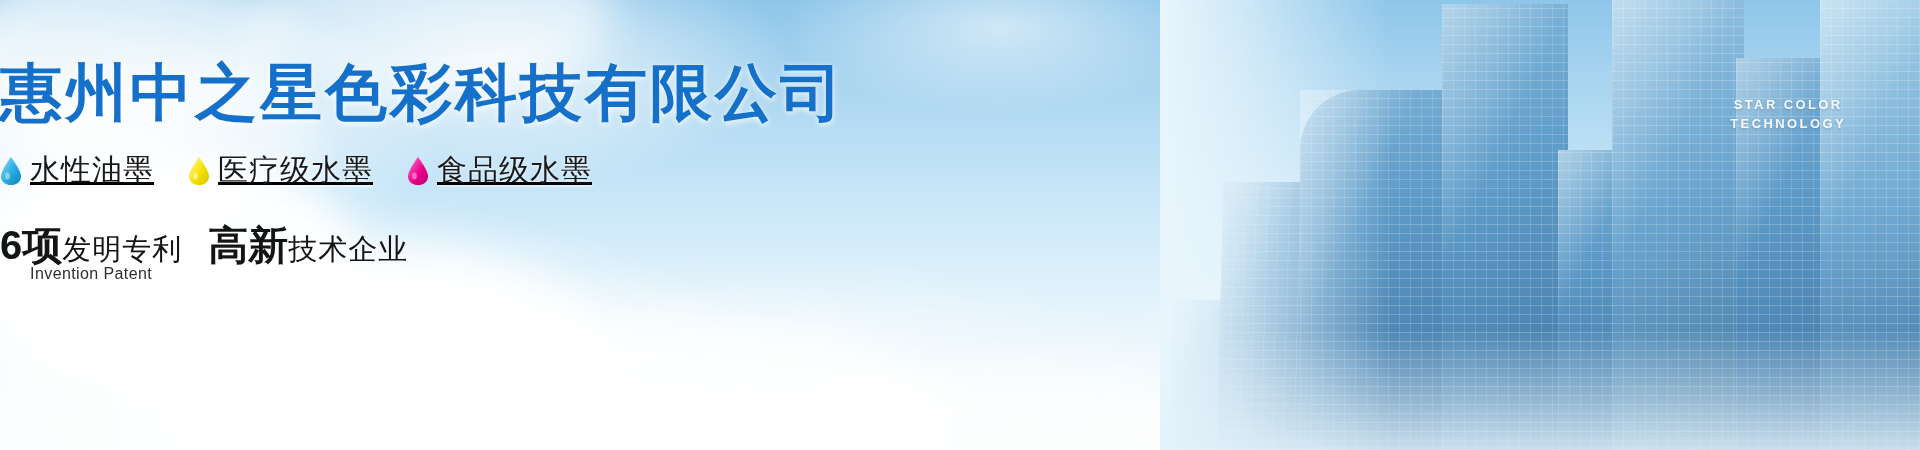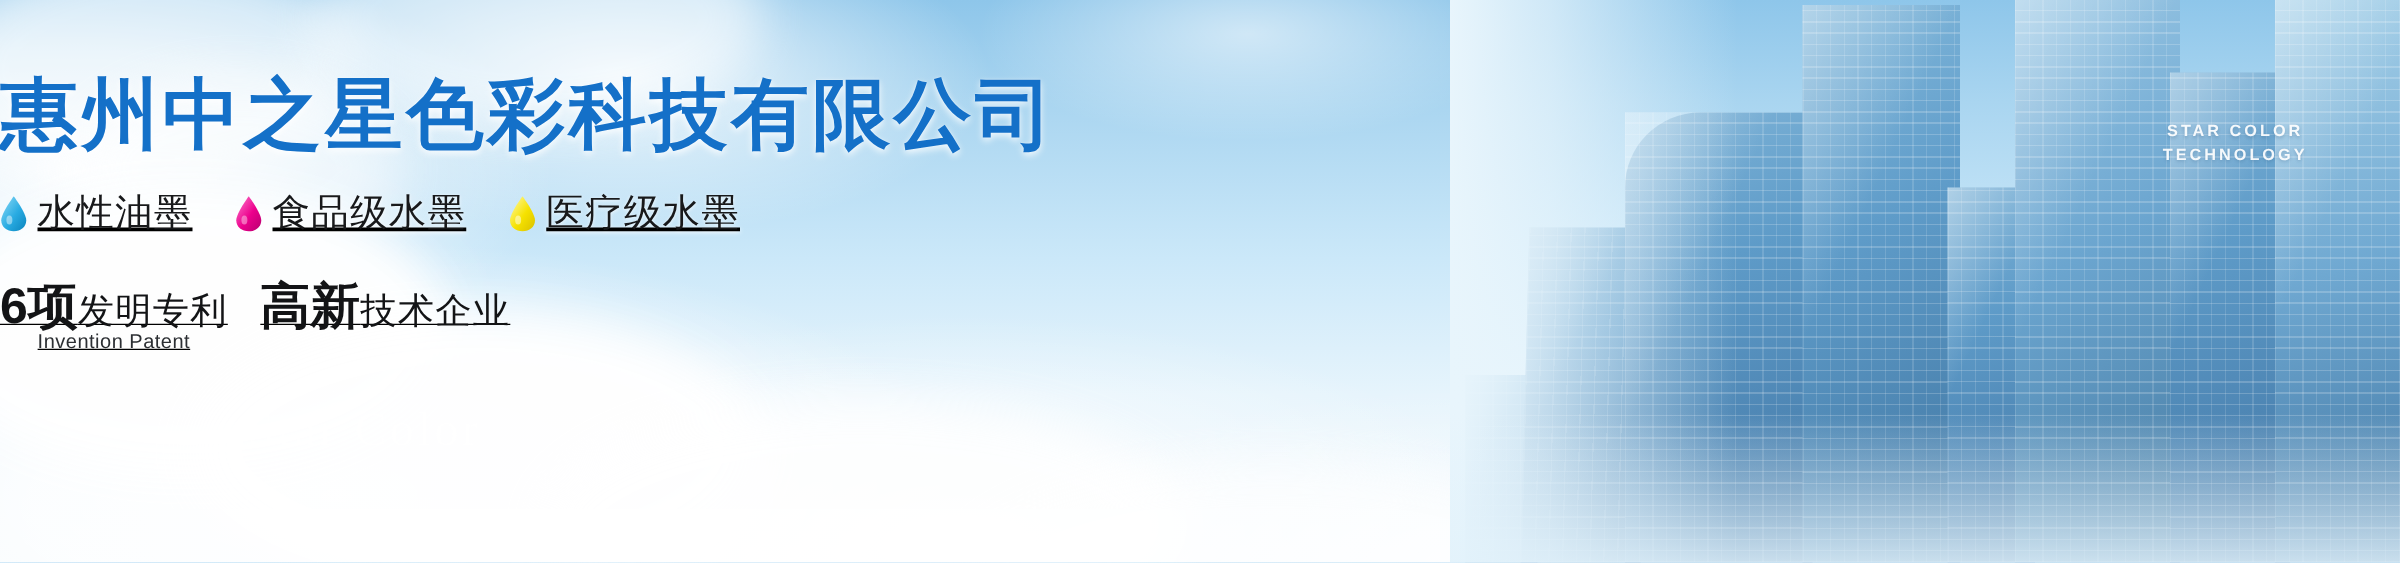--- a/index.html
+++ b/index.html
@@ -127,21 +127,21 @@
   .drop{ width:22px; height:30px; flex:0 0 auto; }
   .feature-label{
     font-size:30px; font-weight:500; color:#18191b; letter-spacing:1px;
     text-shadow:0 1px 3px rgba(255,255,255,.8);
   }
 
   .badges{
     margin-top:34px;
     display:flex; align-items:flex-start; gap:26px;
   }
-  .badge{ text-align:center;text-decoration:underline; }
+  .badge{ text-align:center; }
   .badge-main{ white-space:nowrap; line-height:1; }
   .badge-strong{
     font-size:40px; font-weight:800; color:#131416; letter-spacing:0px;
   }
   .badge-rest{
     font-size:29px; font-weight:500; color:#131416; letter-spacing:1px;
   }
   .badge-en{
     margin-top:0;
     font-size:16px; font-weight:400; color:#2c2f33; letter-spacing:.4px;
@@ -205,47 +205,47 @@
           </defs>
           <path d="M11 1 C11 1 21 14.5 21 20.2 C21 25.6 16.5 29 11 29 C5.5 29 1 25.6 1 20.2 C1 14.5 11 1 11 1 Z" fill="url(#gC)"></path>
           <ellipse cx="7.5" cy="20" rx="2.4" ry="3.6" fill="#ffffff" opacity="0.45"></ellipse>
         </svg>
         <span class="feature-label">水性油墨</span>
       </div>
 
       <div class="feature">
         <svg class="drop" viewBox="0 0 22 30">
           <defs>
+            <linearGradient id="gY" x1="0" y1="0" x2="1" y2="1">
+              <stop offset="0%" stop-color="#fffbb0"></stop>
+                <stop offset="55%" stop-color="#f6e200"></stop>
+                <stop offset="100%" stop-color="#d9c000"></stop>
+            </linearGradient>
+          </defs>
+          <path d="M11 1 C11 1 21 14.5 21 20.2 C21 25.6 16.5 29 11 29 C5.5 29 1 25.6 1 20.2 C1 14.5 11 1 11 1 Z" fill="url(#gY)"></path>
+          <ellipse cx="7.5" cy="20" rx="2.4" ry="3.6" fill="#ffffff" opacity="0.50"></ellipse>
+        </svg>
+        <span class="feature-label">医疗级水墨</span>
+      </div>
+
+      <div class="feature">
+        <svg class="drop" viewBox="0 0 22 30">
+          <defs>
             <linearGradient id="gM" x1="0" y1="0" x2="1" y2="1">
               <stop offset="0%" stop-color="#ff7fd0"></stop>
                 <stop offset="55%" stop-color="#ec008c"></stop>
                 <stop offset="100%" stop-color="#b80070"></stop>
             </linearGradient>
           </defs>
           <path d="M11 1 C11 1 21 14.5 21 20.2 C21 25.6 16.5 29 11 29 C5.5 29 1 25.6 1 20.2 C1 14.5 11 1 11 1 Z" fill="url(#gM)"></path>
           <ellipse cx="7.5" cy="20" rx="2.4" ry="3.6" fill="#ffffff" opacity="0.40"></ellipse>
         </svg>
         <span class="feature-label">食品级水墨</span>
       </div>
 
-      <div class="feature">
-        <svg class="drop" viewBox="0 0 22 30">
-          <defs>
-            <linearGradient id="gY" x1="0" y1="0" x2="1" y2="1">
-              <stop offset="0%" stop-color="#fffbb0"></stop>
-                <stop offset="55%" stop-color="#f6e200"></stop>
-                <stop offset="100%" stop-color="#d9c000"></stop>
-            </linearGradient>
-          </defs>
-          <path d="M11 1 C11 1 21 14.5 21 20.2 C21 25.6 16.5 29 11 29 C5.5 29 1 25.6 1 20.2 C1 14.5 11 1 11 1 Z" fill="url(#gY)"></path>
-          <ellipse cx="7.5" cy="20" rx="2.4" ry="3.6" fill="#ffffff" opacity="0.50"></ellipse>
-        </svg>
-        <span class="feature-label">医疗级水墨</span>
-      </div>
-
     </div>
 
     <div class="badges">
 
       <div class="badge">
         <div class="badge-main">
           <span class="badge-strong">6项</span><span class="badge-rest">发明专利</span>
         </div>
         <div class="badge-en">Invention Patent</div>
       </div>

